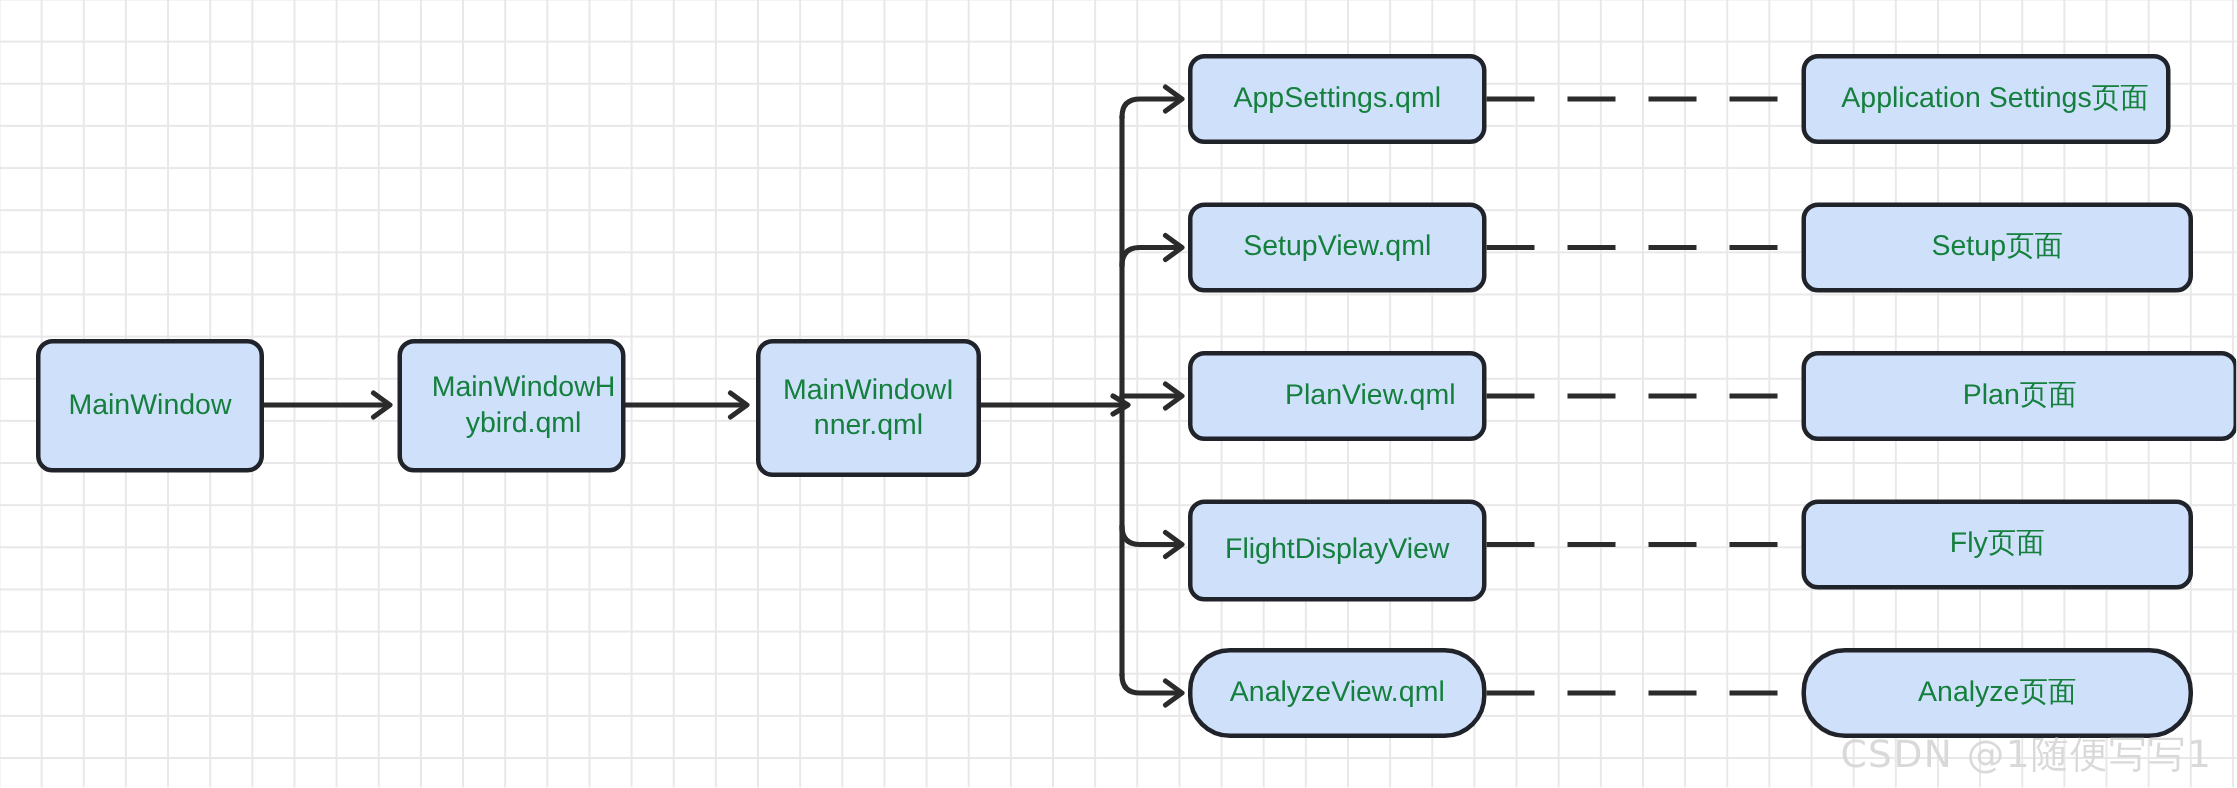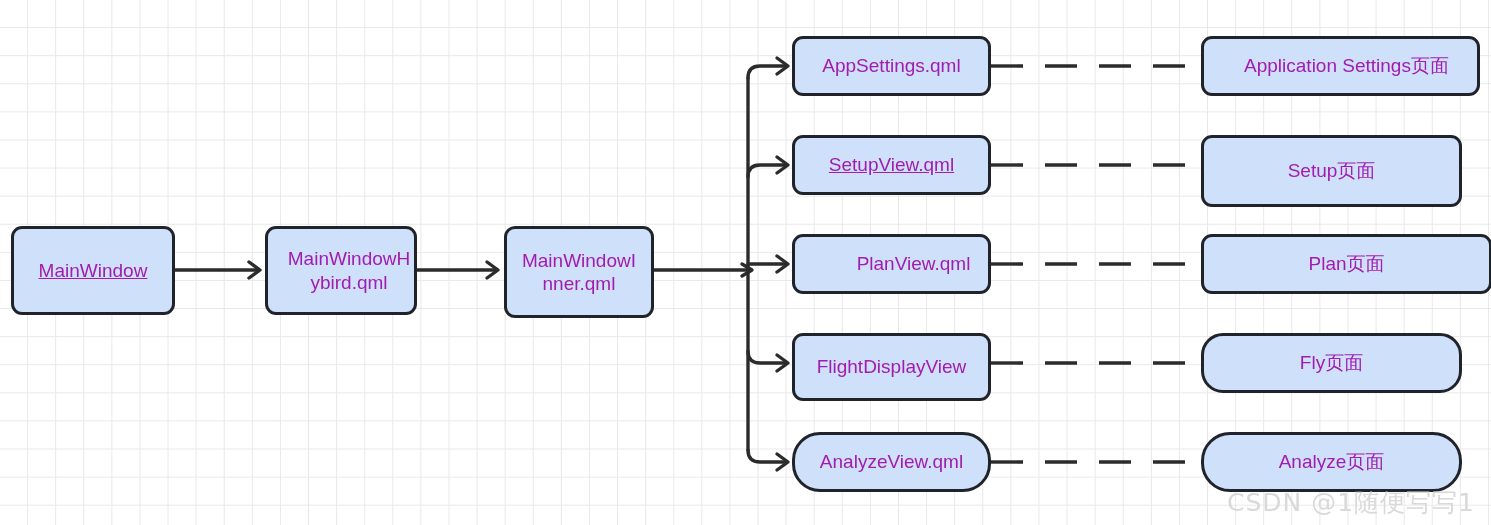--- a/index.html
+++ b/index.html
@@ -30,21 +30,21 @@
   .node {
     position: absolute;
     box-sizing: border-box;
     background: #cfe0fb;
     border: 3px solid #20232a;
     border-radius: 11px;
     display: flex;
     align-items: center;
     justify-content: center;
     text-align: center;
-    color: #a21caf;
+    color: #15803d;
     font-size: 19px;
     line-height: 1.22;
     z-index: 2;
   }
   .node span {
     display: block;
     padding: 0 8px;
     white-space: pre-line;
   }
   .node.wrap span { max-width: 128px; }
@@ -99,67 +99,67 @@
 
     <g fill="none" stroke="#2b2b2b" stroke-width="3.4" stroke-linecap="butt" stroke-dasharray="32 22">
       <path d="M991,66 L1201,66"></path>
       <path d="M991,165 L1201,165"></path>
       <path d="M991,264 L1201,264"></path>
       <path d="M991,363 L1201,363"></path>
       <path d="M991,462 L1201,462"></path>
     </g>
   </svg>
 
-  <div class="node" style="left:11px; top:226px; width:164px; height:89px;text-decoration:underline;">
+  <div class="node" style="left:24px; top:226px; width:152px; height:89px;">
     <span>MainWindow</span>
   </div>
 
   <div class="node wrap" style="left:265px; top:226px; width:152px; height:89px;padding-left:16px;">
     <span>MainWindowH
 ybird.qml</span>
   </div>
 
   <div class="node wrap" style="left:504px; top:226px; width:150px; height:92px;">
     <span>MainWindowI
 nner.qml</span>
   </div>
 
   <div class="node" style="left:792px; top:36px; width:199px; height:60px;">
     <span>AppSettings.qml</span>
   </div>
 
-  <div class="node" style="left:792px; top:135px; width:199px; height:60px;text-decoration:underline;">
+  <div class="node" style="left:792px; top:135px; width:199px; height:60px;">
     <span>SetupView.qml</span>
   </div>
 
   <div class="node" style="left:792px; top:234px; width:199px; height:60px;padding-left:44px;">
     <span>PlanView.qml</span>
   </div>
 
   <div class="node" style="left:792px; top:333px; width:199px; height:68px;">
     <span>FlightDisplayView</span>
   </div>
 
   <div class="node" style="left:792px; top:432px; width:199px; height:60px;border-radius:28px;">
     <span>AnalyzeView.qml</span>
   </div>
 
-  <div class="node" style="left:1201px; top:36px; width:279px; height:60px;padding-left:12px;">
+  <div class="node" style="left:1201px; top:36px; width:246px; height:60px;padding-left:12px;">
     <span>Application Settings页面</span>
   </div>
 
-  <div class="node" style="left:1201px; top:135px; width:261px; height:72px;">
+  <div class="node" style="left:1201px; top:135px; width:261px; height:60px;">
     <span>Setup页面</span>
   </div>
 
   <div class="node" style="left:1201px; top:234px; width:291px; height:60px;">
     <span>Plan页面</span>
   </div>
 
-  <div class="node" style="left:1201px; top:333px; width:261px; height:60px;border-radius:22px;">
+  <div class="node" style="left:1201px; top:333px; width:261px; height:60px;">
     <span>Fly页面</span>
   </div>
 
   <div class="node" style="left:1201px; top:432px; width:261px; height:60px;border-radius:29px;">
     <span>Analyze页面</span>
   </div>
 
   <div class="watermark">CSDN @1随便写写1</div>
 
 </div>

